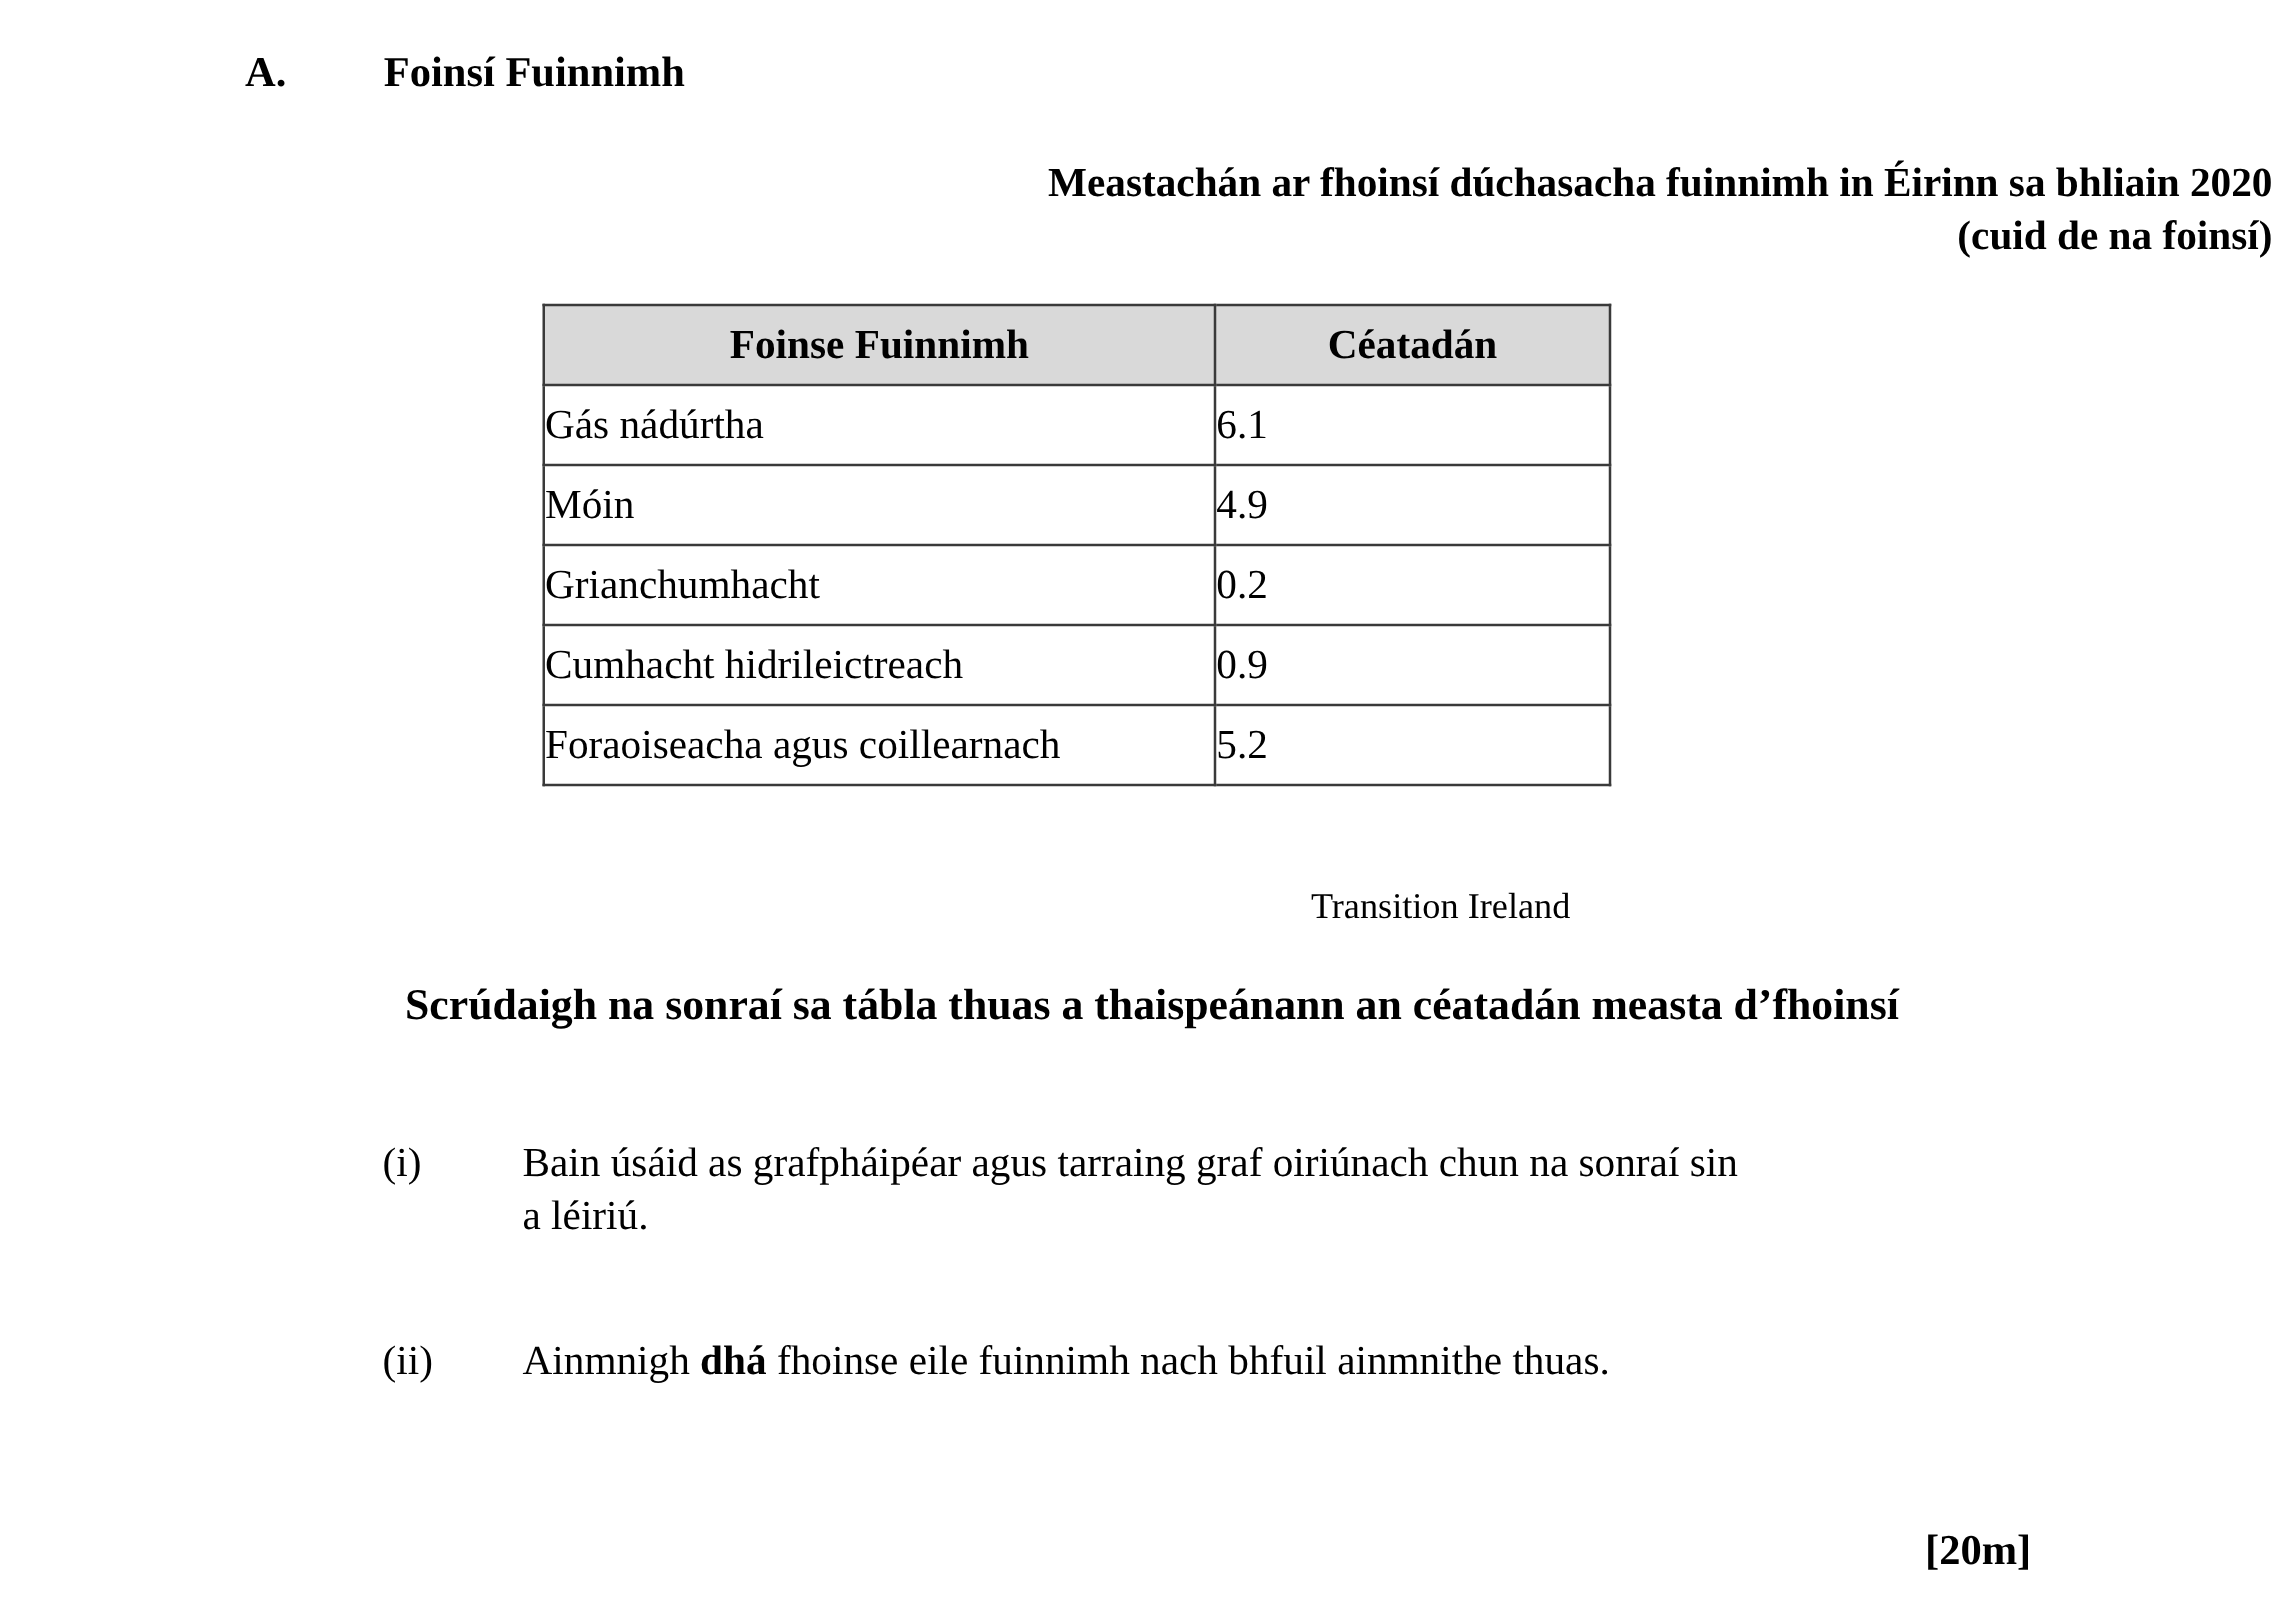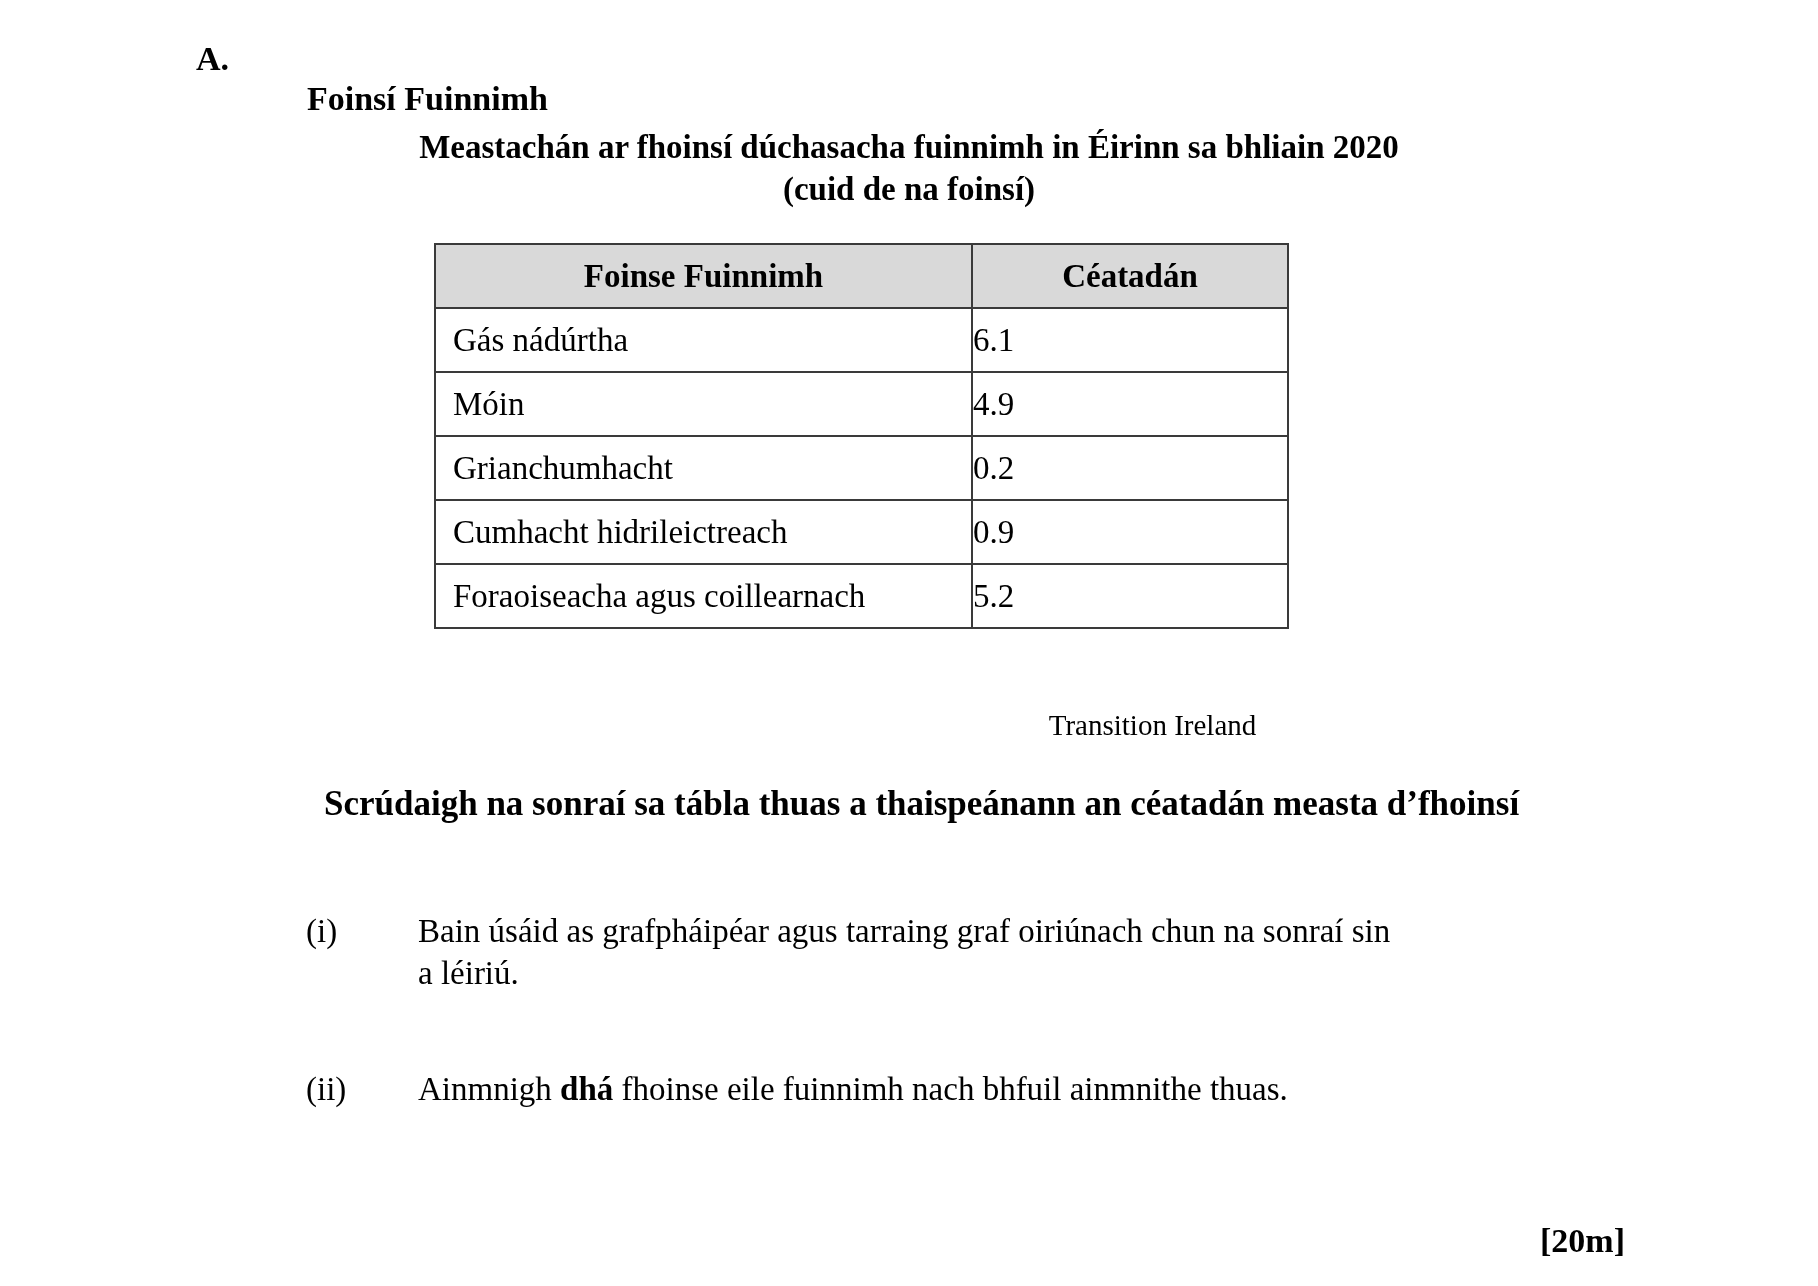--- a/index.html
+++ b/index.html
@@ -16,29 +16,29 @@
       color: #000;
     }
     .abs { position: absolute; }
 
     .section-letter {
       left: 196px; top: 40px;
       font-size: 34px; font-weight: bold;
     }
     .section-title {
       left: 307px; top: 40px;
-      font-size: 34px; font-weight: bold; margin-top: 40px;
+      font-size: 34px; font-weight: bold;
     }
     .table-title {
       left: 0; width: 1818px; top: 126px;
       text-align: center;
       font-size: 33px; font-weight: bold;
       line-height: 42px;
     }
-    .table-title .line { display: block; }
+    .table-title .line { display: block; text-align: right; }
     .table-title .line1 { padding-left: 0px; }
 
     table.data-table {
       left: 434px; top: 243px;
       border-collapse: collapse;
       width: 855px;
       font-size: 33px;
     }
     table.data-table th, table.data-table td {
       border: 2px solid #3a3a3a;
@@ -47,21 +47,20 @@
       vertical-align: middle;
     }
     table.data-table th {
       background: #d9d9d9;
       font-weight: bold;
       text-align: center;
       height: 62px;
     }
     table.data-table td.src {
       text-align: left;
-      padding-left: 17px;
       width: 518px;
     }
     table.data-table td.val {
     }
     table.data-table th.col-src { width: 535px; }
 
     .source-credit {
       left: 1000px; width: 305px; top: 709px;
       text-align: center;
       font-size: 29px;

